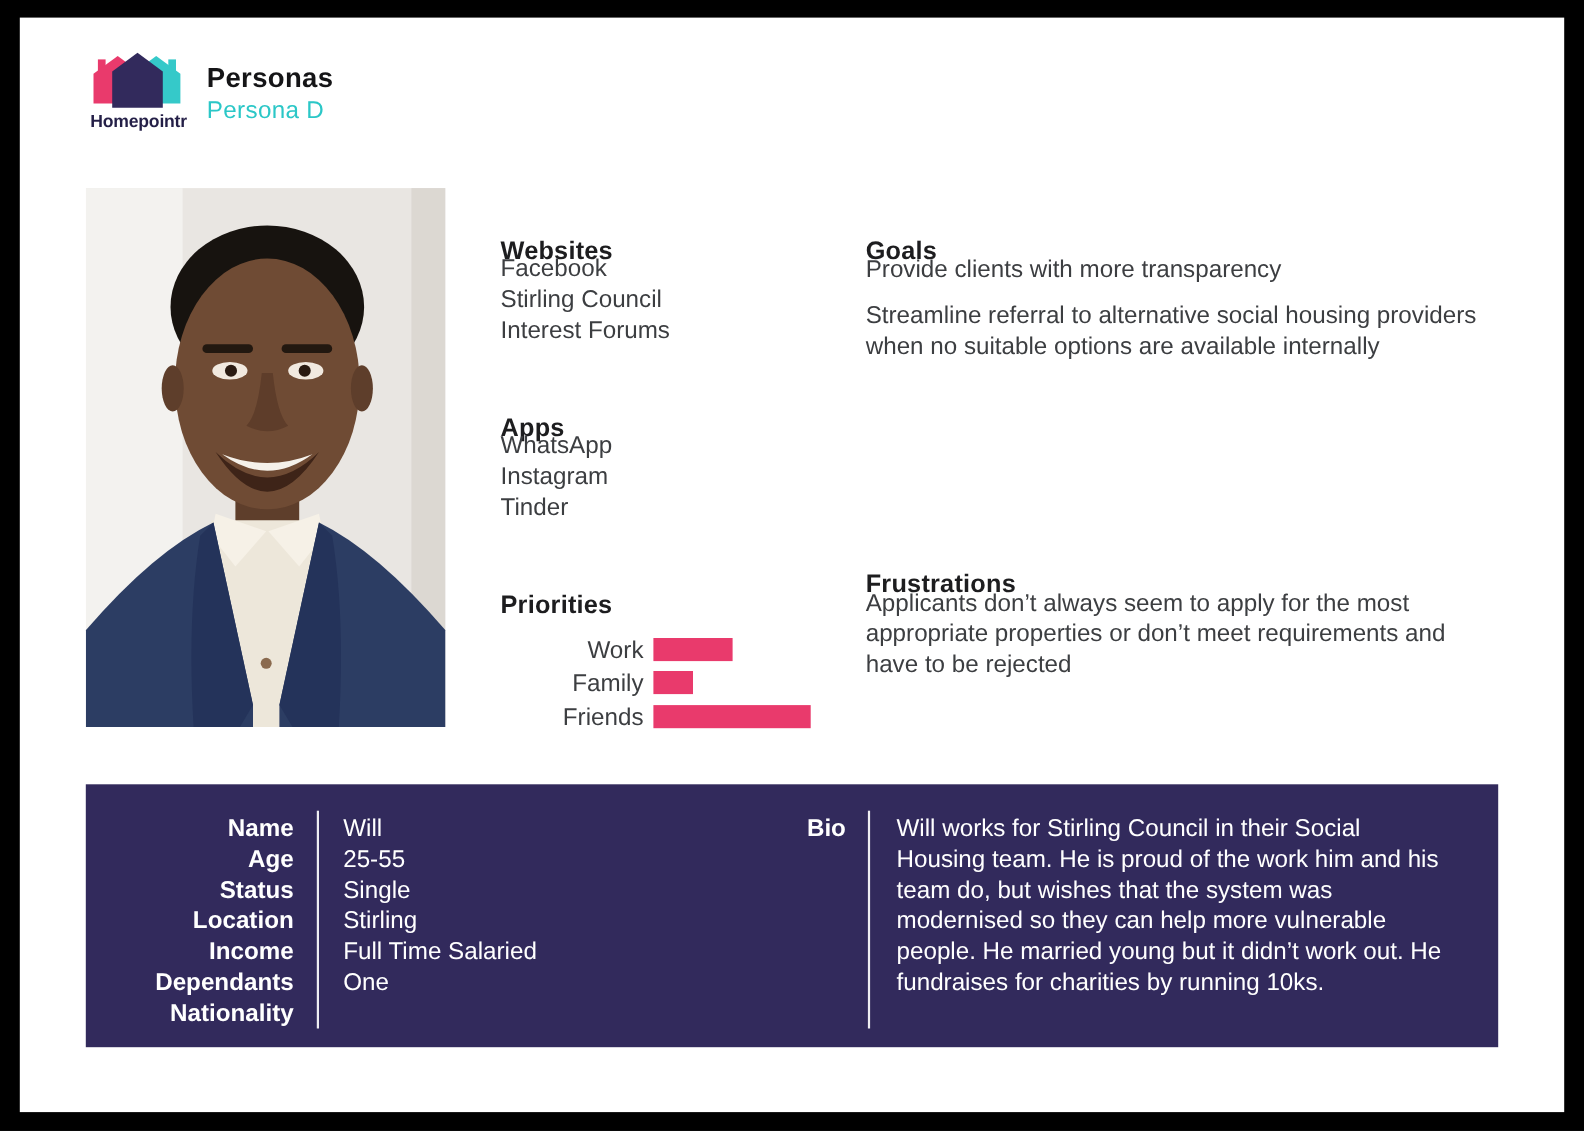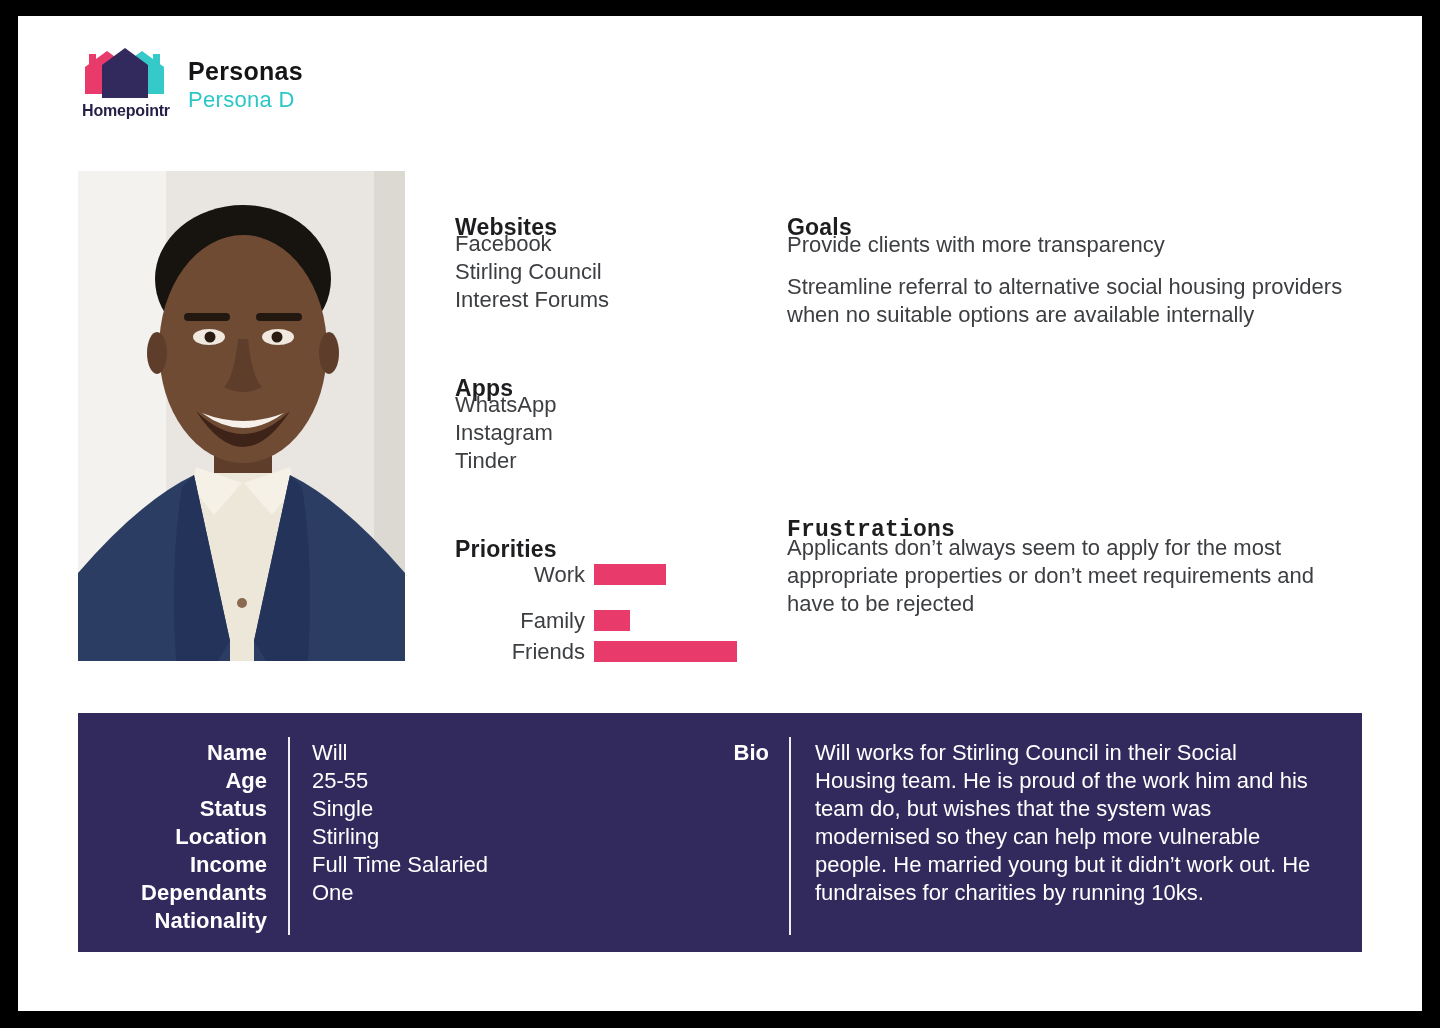--- a/index.html
+++ b/index.html
@@ -138,40 +138,40 @@
   </div>
 
   <div class="sec-heading" style="left:437px; top:318px;">Apps</div>
   <div class="plain-list" style="left:437px; top:375px;">
     <span>WhatsApp</span>
     <span>Instagram</span>
     <span>Tinder</span>
   </div>
 
   <div class="sec-heading" style="left:437px; top:479px;">Priorities</div>
-  <div class="chart-row" style="top:545px;">
+  <div class="chart-row" style="top:561px;">
     <span class="chart-label">Work</span>
     <span class="bar" style="width: 72px; background: rgb(233, 58, 108);"></span>
   </div>
   <div class="chart-row" style="top:591px;">
     <span class="chart-label">Family</span>
     <span class="bar" style="width: 36px; background: rgb(233, 58, 108);"></span>
   </div>
   <div class="chart-row" style="top:622px;">
     <span class="chart-label">Friends</span>
     <span class="bar" style="width: 143px; background: rgb(233, 58, 108);"></span>
   </div>
 
   <div class="sec-heading" style="left:769px; top:157px;">Goals</div>
   <div class="body-text" style="left:769px; top:215px; width:578px;">
     <span class="goal-item">Provide clients with more transparency</span>
     <span class="goal-item">Streamline referral to alternative social housing providers when no suitable options are available internally</span>
   </div>
 
-  <div class="sec-heading" style="left:769px; top:460px;font-family:Liberation Mono, monospace;">Frustrations</div>
+  <div class="sec-heading" style="left:769px; top:460px;">Frustrations</div>
   <div class="body-text" style="left:769px; top:518px; width:530px;">Applicants don’t always seem to apply for the most appropriate properties or don’t meet requirements and have to be rejected</div>
 
   <div class="panel">
     <div class="dl-labels">
       <span>Name</span>
       <span>Age</span>
       <span>Status</span>
       <span>Location</span>
       <span>Income</span>
       <span>Dependants</span>

